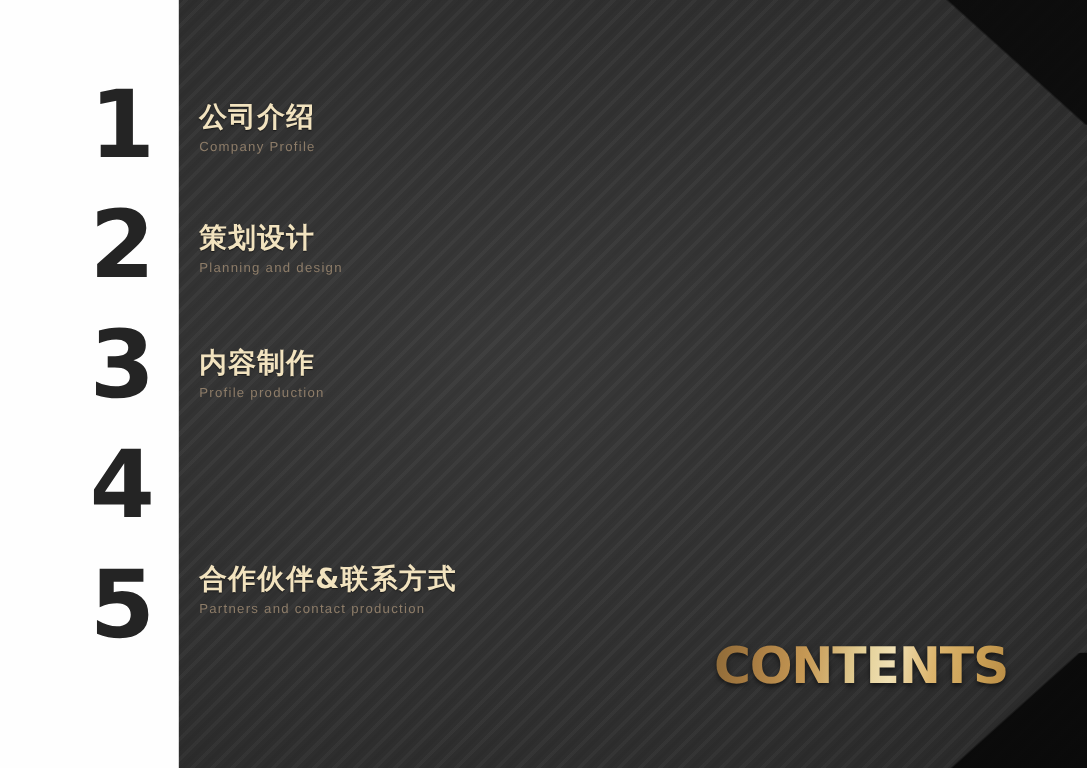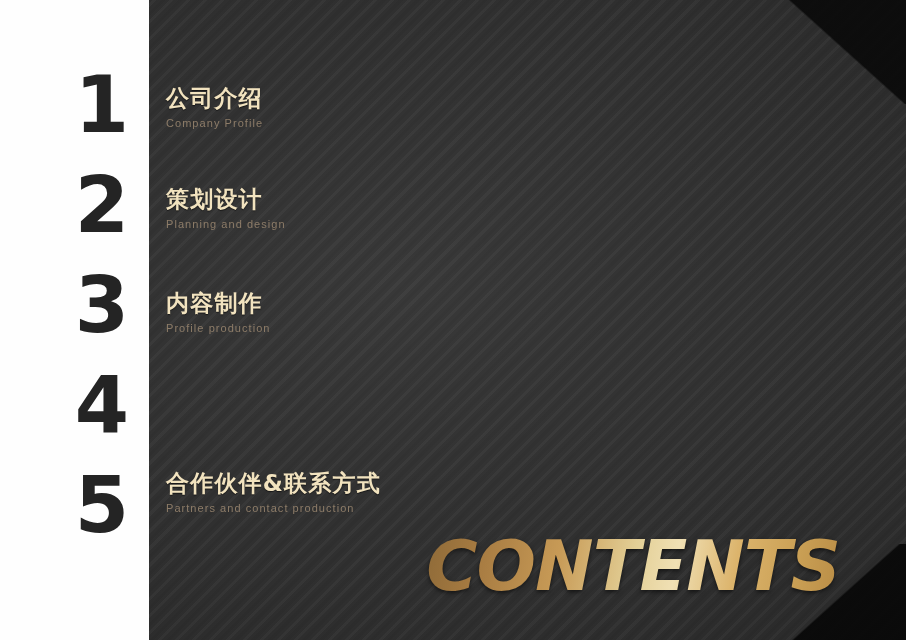--- a/index.html
+++ b/index.html
@@ -94,42 +94,41 @@
     font-size:11px;
     letter-spacing:1.05px;
     margin-top:5px;
     white-space:nowrap;
   }
 
   
   #contents-word {
     position:absolute;
     right:66px;
-    bottom:39px;
+    bottom:64px;
     z-index:7;
     font-family:"DejaVu Sans", sans-serif;
     font-weight:bold;
-    font-size:70px;
+    font-size:42px;
     line-height:1;
     letter-spacing:-1px;
     background:linear-gradient(100deg,
         #8e6a38 0%,
         #a87c42 14%,
         #c79a56 32%,
         #e3cf96 50%,
         #f0e0b4 60%,
         #dcb46c 74%,
         #caa055 88%,
         #b98c45 100%);
     -webkit-background-clip:text;
     background-clip:text;
     color:transparent;
     -webkit-text-fill-color:transparent;
     filter:drop-shadow(0 2px 2px rgba(0,0,0,0.55));
-    font-style:italic;
   }
 </style>
 </head>
 <body>
 
 <div id="slide">
 
   <div id="stripes"></div>
   <div id="vignette"></div>
   <div id="corner-tr" class="corner-shade"></div>

